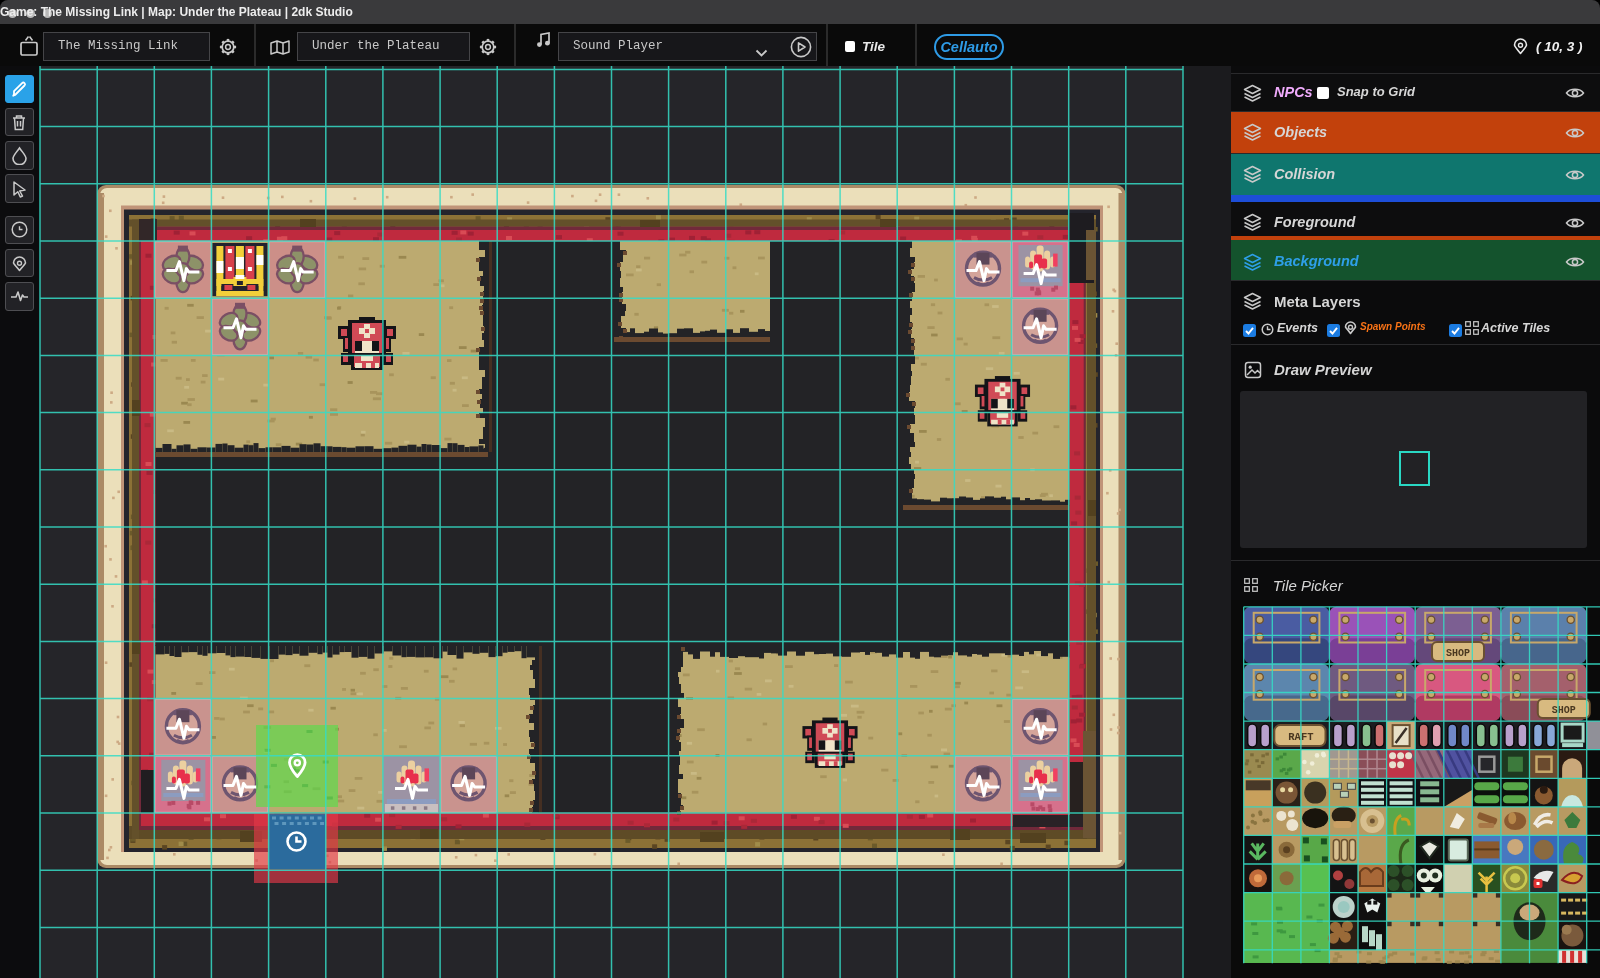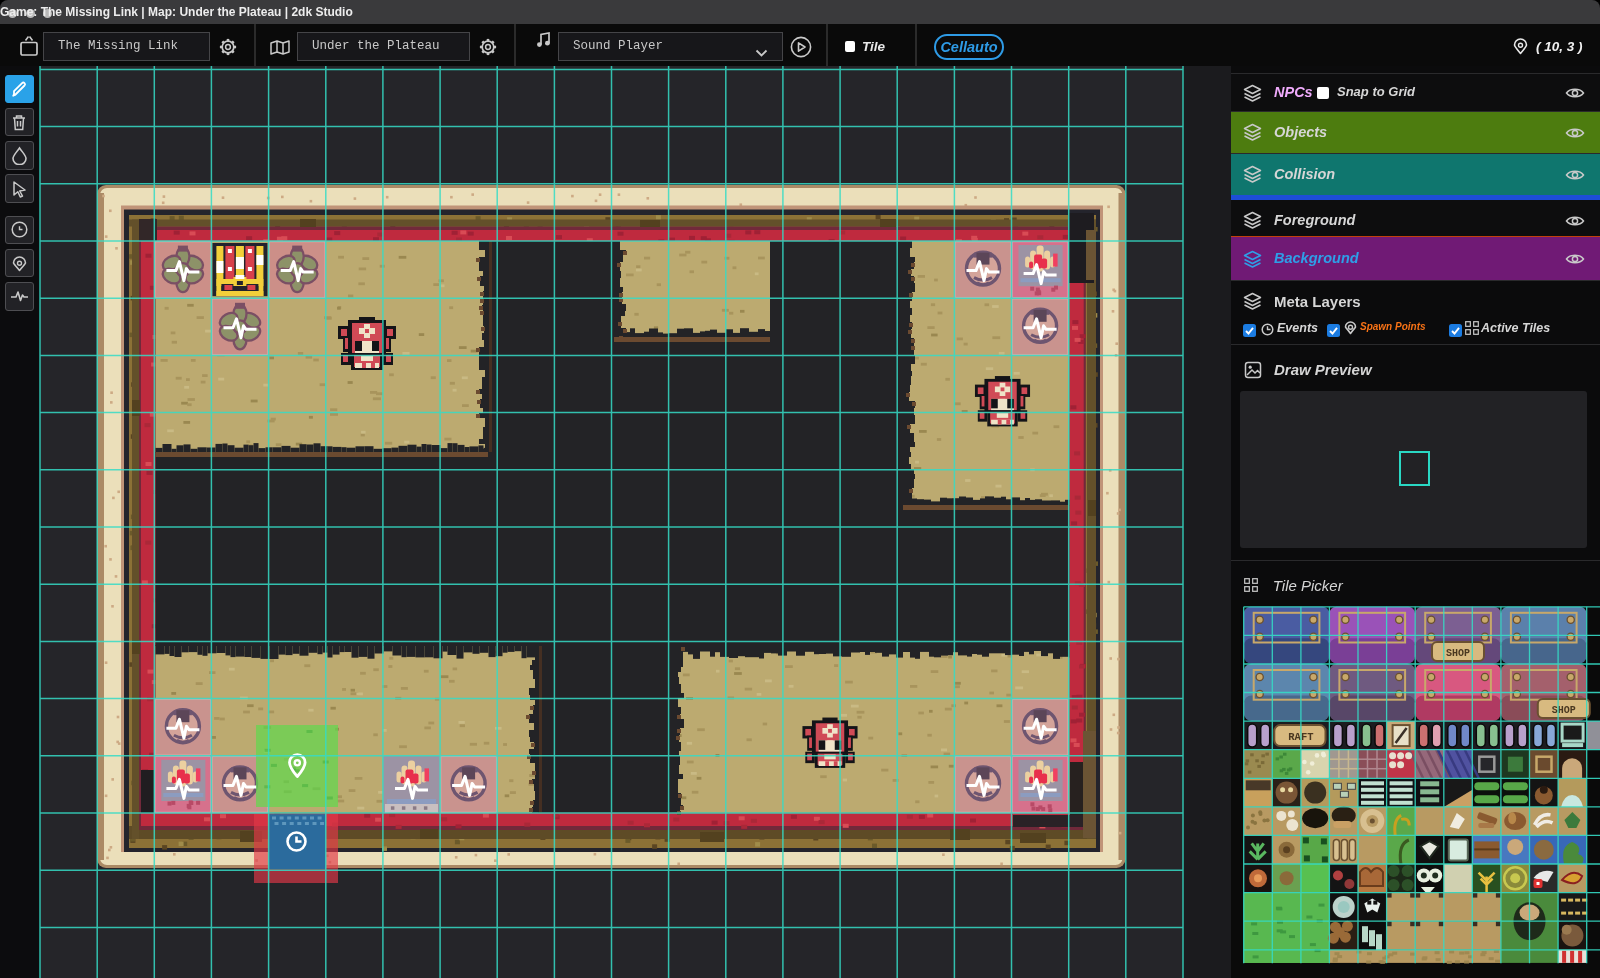--- a/index.html
+++ b/index.html
@@ -40,21 +40,21 @@
       <line x1="4.8" y1="4.8" x2="3.3" y2="3.3" stroke="#c9c9c9" stroke-width="2.6"></line>
       <line x1="9.0" y1="3.0" x2="9.0" y2="0.9" stroke="#c9c9c9" stroke-width="2.6"></line>
       <line x1="13.2" y1="4.8" x2="14.7" y2="3.3" stroke="#c9c9c9" stroke-width="2.6"></line>
     </svg></div>
 <div class="vdiv" style="left:514px;"></div>
 <div style="position:absolute;left:536px;top:31px;"><svg width="16" height="17" viewBox="0 0 16 17" style="">
       <path d="M5,13.5 V3.5 L13,2 V12" fill="none" stroke="#c9c9c9" stroke-width="1.7"></path>
       <circle cx="3.4" cy="13.6" r="2.4" fill="#c9c9c9"></circle>
       <circle cx="11.4" cy="12.2" r="2.4" fill="#c9c9c9"></circle>
     </svg></div>
-<div class="inp" style="left:558px;width:225px;">Sound Player</div>
+<div class="inp" style="left:558px;width:259px;">Sound Player</div>
 <div style="position:absolute;left:755px;top:43px;"><svg width="13" height="8" viewBox="0 0 13 8" style="">
       <polyline points="1.5,1.5 6.5,6.5 11.5,1.5" fill="none" stroke="#c9c9c9" stroke-width="1.8"></polyline>
     </svg></div>
 <div style="position:absolute;left:790px;top:36px;"><svg width="22" height="22" viewBox="0 0 22 22" style="">
       <circle cx="11" cy="11" r="9.6" fill="none" stroke="#c9c9c9" stroke-width="1.6"></circle>
       <path d="M8.5,6.8 L15,11 L8.5,15.2 Z" fill="none" stroke="#c9c9c9" stroke-width="1.6" stroke-linejoin="round"></path>
     </svg></div>
 <div class="vdiv" style="left:826px;"></div>
 <div style="position:absolute;left:844.5px;top:41px;width:10.5px;height:10.5px;background:#fff;border-radius:2px;"></div>
 <div style="position:absolute;left:862px;top:39px;font-size:13.5px;color:#e8e8e8;font-weight:bold;font-style:italic;">Tile</div>
@@ -1564,21 +1564,21 @@
         <path d="M1.5,9.5 L9.5,13.5 L17.5,9.5 M1.5,13 L9.5,17 L17.5,13" fill="none" stroke="#c9c9c9" stroke-width="1.5" stroke-linejoin="round"></path>
       </svg></span>
     <span class="lbl" style="position:absolute;left:43px;top:10px;color:#f0abfc;">NPCs</span>
     <span class="eye" style="top:12px;"><svg width="20" height="14" viewBox="0 0 20 14" style="">
         <path d="M1.5,7 C5,2 15,2 18.5,7 C15,12 5,12 1.5,7 Z" fill="none" stroke="#c9c9c9" stroke-width="1.5"></path>
         <circle cx="10" cy="7" r="2.6" fill="none" stroke="#c9c9c9" stroke-width="1.5"></circle>
       </svg></span>
     <span style="position:absolute;left:86px;top:13px;width:12px;height:12px;background:#fff;border-radius:2px;"></span>
     <span class="lbl" style="position:absolute;left:106px;top:10px;font-size:13px;">Snap to Grid</span>
   </div>
-<div class="lrow" style="top:111.4px;height:41.599999999999994px;background:#4d7c0f;border-top:1px solid #2a2a2c;box-sizing:border-box;position:absolute;left:1231px;">
+<div class="lrow" style="top:111.4px;height:41.599999999999994px;background:#c2410c;border-top:1px solid #2a2a2c;box-sizing:border-box;position:absolute;left:1231px;">
     <span style="position:absolute;left:12px;top:11px;"><svg width="19" height="19" viewBox="0 0 19 19" style="">
         <path d="M9.5,1.5 L17.5,5.5 L9.5,9.5 L1.5,5.5 Z" fill="none" stroke="#c9c9c9" stroke-width="1.5" stroke-linejoin="round"></path>
         <path d="M1.5,9.5 L9.5,13.5 L17.5,9.5 M1.5,13 L9.5,17 L17.5,13" fill="none" stroke="#c9c9c9" stroke-width="1.5" stroke-linejoin="round"></path>
       </svg></span>
     <span class="lbl" style="position:absolute;left:43px;top:12px;color:#d6d6d6;">Objects</span>
     <span class="eye" style="top:14px;"><svg width="20" height="14" viewBox="0 0 20 14" style="">
         <path d="M1.5,7 C5,2 15,2 18.5,7 C15,12 5,12 1.5,7 Z" fill="none" stroke="#c9c9c9" stroke-width="1.5"></path>
         <circle cx="10" cy="7" r="2.6" fill="none" stroke="#c9c9c9" stroke-width="1.5"></circle>
       </svg></span>
   </div>
@@ -1586,32 +1586,32 @@
     <span style="position:absolute;left:12px;top:11px;"><svg width="19" height="19" viewBox="0 0 19 19" style="">
         <path d="M9.5,1.5 L17.5,5.5 L9.5,9.5 L1.5,5.5 Z" fill="none" stroke="#c9c9c9" stroke-width="1.5" stroke-linejoin="round"></path>
         <path d="M1.5,9.5 L9.5,13.5 L17.5,9.5 M1.5,13 L9.5,17 L17.5,13" fill="none" stroke="#c9c9c9" stroke-width="1.5" stroke-linejoin="round"></path>
       </svg></span>
     <span class="lbl" style="position:absolute;left:43px;top:12px;color:#d6d6d6;">Collision</span>
     <span class="eye" style="top:14px;"><svg width="20" height="14" viewBox="0 0 20 14" style="">
         <path d="M1.5,7 C5,2 15,2 18.5,7 C15,12 5,12 1.5,7 Z" fill="none" stroke="#c9c9c9" stroke-width="1.5"></path>
         <circle cx="10" cy="7" r="2.6" fill="none" stroke="#c9c9c9" stroke-width="1.5"></circle>
       </svg></span>
   </div>
-<div class="lrow" style="top:194.6px;height:41.400000000000006px;background:#0d0d0e;border-top:5px solid #1d4ed8;box-sizing:border-box;position:absolute;left:1231px;">
+<div class="lrow" style="top:194.6px;height:41.400000000000006px;background:#0d0d0e;border-top:7px solid #1d4ed8;box-sizing:border-box;position:absolute;left:1231px;">
     <span style="position:absolute;left:12px;top:11px;"><svg width="19" height="19" viewBox="0 0 19 19" style="">
         <path d="M9.5,1.5 L17.5,5.5 L9.5,9.5 L1.5,5.5 Z" fill="none" stroke="#c9c9c9" stroke-width="1.5" stroke-linejoin="round"></path>
         <path d="M1.5,9.5 L9.5,13.5 L17.5,9.5 M1.5,13 L9.5,17 L17.5,13" fill="none" stroke="#c9c9c9" stroke-width="1.5" stroke-linejoin="round"></path>
       </svg></span>
     <span class="lbl" style="position:absolute;left:43px;top:12px;color:#d6d6d6;">Foreground</span>
     <span class="eye" style="top:14px;"><svg width="20" height="14" viewBox="0 0 20 14" style="">
         <path d="M1.5,7 C5,2 15,2 18.5,7 C15,12 5,12 1.5,7 Z" fill="none" stroke="#c9c9c9" stroke-width="1.5"></path>
         <circle cx="10" cy="7" r="2.6" fill="none" stroke="#c9c9c9" stroke-width="1.5"></circle>
       </svg></span>
   </div>
-<div class="lrow" style="top:236px;height:44.19999999999999px;background:#701a75;border-top:1px solid #c2410c;box-sizing:border-box;position:absolute;left:1231px;">
+<div class="lrow" style="top:236px;height:44.19999999999999px;background:#14532d;border-top:4px solid #c2410c;box-sizing:border-box;position:absolute;left:1231px;">
     <span style="position:absolute;left:12px;top:13px;"><svg width="19" height="19" viewBox="0 0 19 19" style="">
         <path d="M9.5,1.5 L17.5,5.5 L9.5,9.5 L1.5,5.5 Z" fill="none" stroke="#2e9fe8" stroke-width="1.5" stroke-linejoin="round"></path>
         <path d="M1.5,9.5 L9.5,13.5 L17.5,9.5 M1.5,13 L9.5,17 L17.5,13" fill="none" stroke="#2e9fe8" stroke-width="1.5" stroke-linejoin="round"></path>
       </svg></span>
     <span class="lbl" style="position:absolute;left:43px;top:13px;color:#2e9fe8;">Background</span>
     <span class="eye" style="top:15px;"><svg width="20" height="14" viewBox="0 0 20 14" style="">
         <path d="M1.5,7 C5,2 15,2 18.5,7 C15,12 5,12 1.5,7 Z" fill="none" stroke="#c9c9c9" stroke-width="1.5"></path>
         <circle cx="10" cy="7" r="2.6" fill="none" stroke="#c9c9c9" stroke-width="1.5"></circle>
       </svg></span>
   </div>

